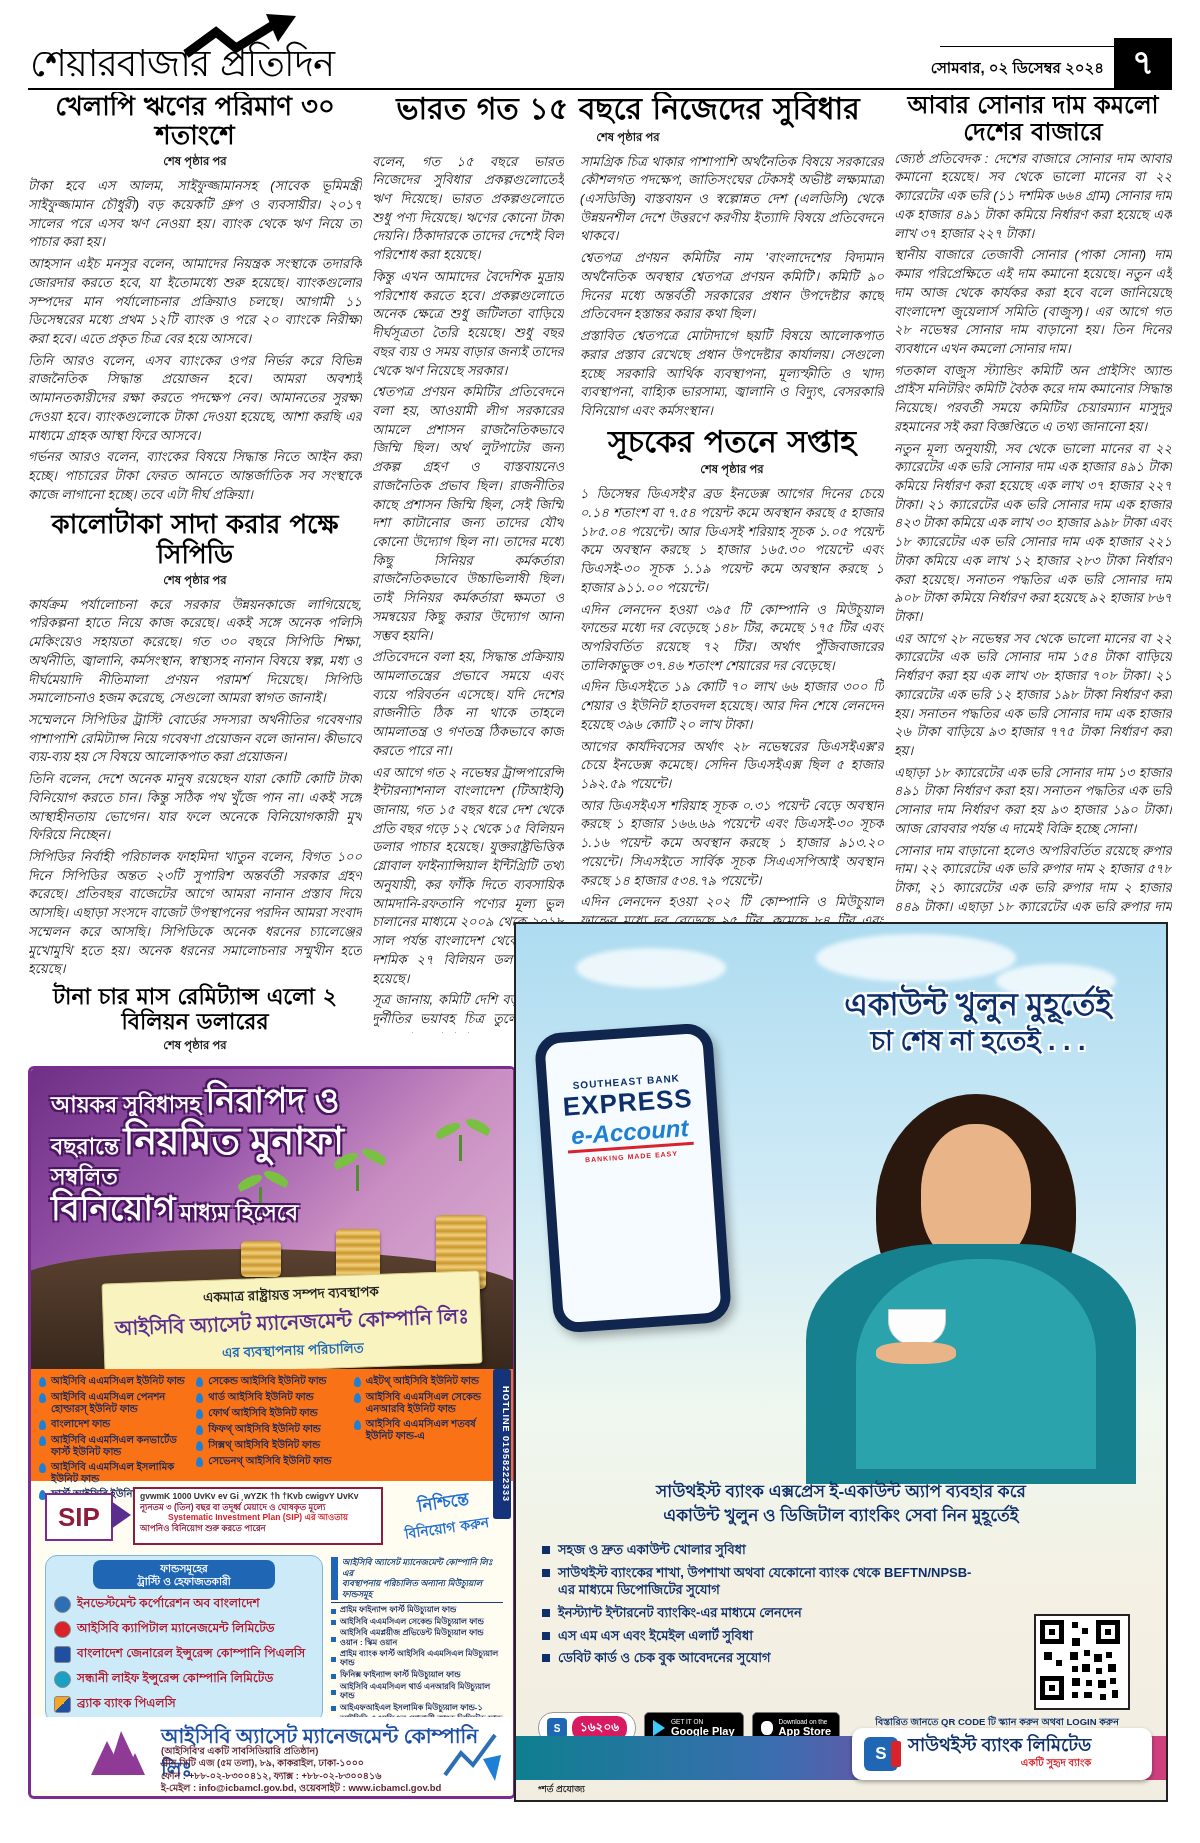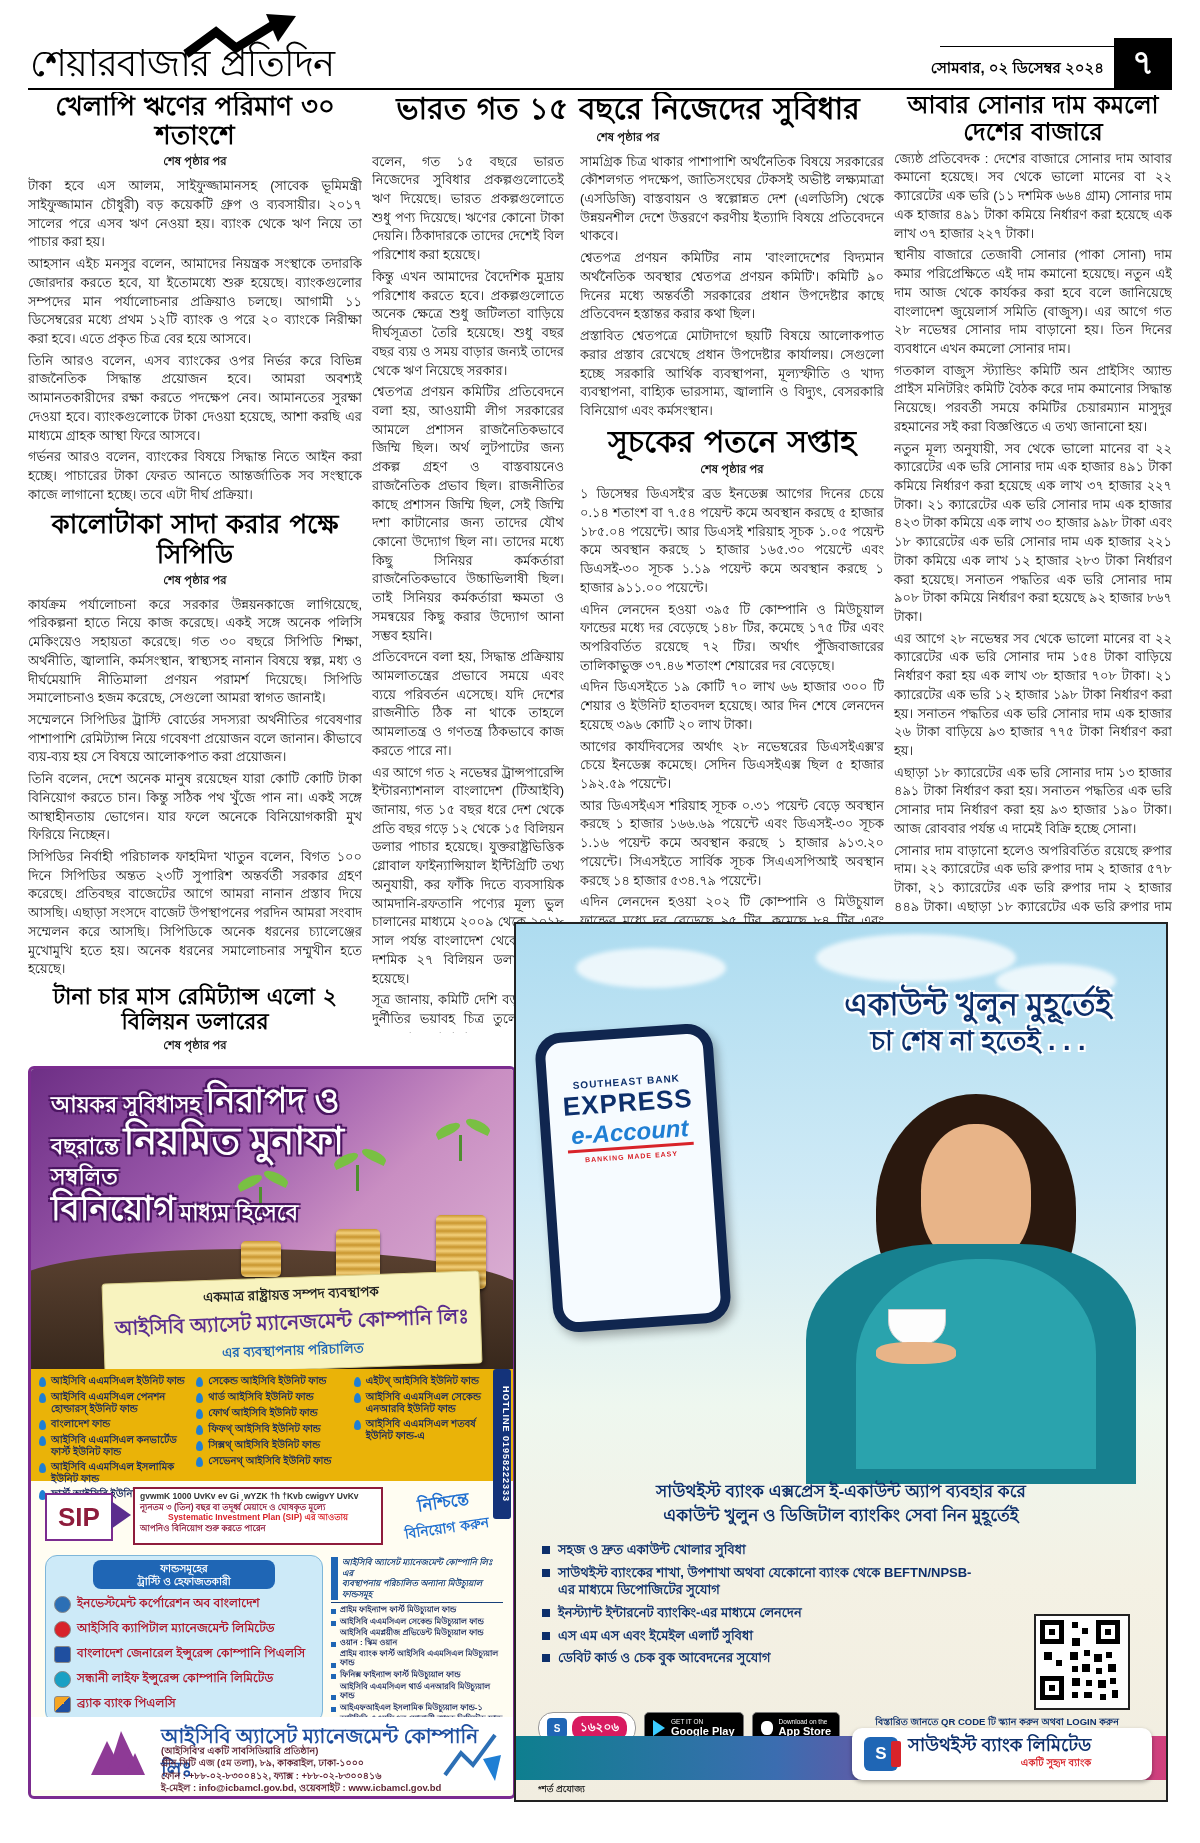--- a/index.html
+++ b/index.html
@@ -13,21 +13,21 @@
   .mast-rule-top{position:absolute;left:940px;top:46px;width:232px;height:0;border-top:1px solid #000;}
   .mast-date{position:absolute;right:96px;top:56px;font-size:15px;font-weight:bold;color:#000;}
   .page-no-box{position:absolute;right:28px;top:38px;width:58px;height:52px;background:#000;color:#fff;
                display:flex;align-items:center;justify-content:center;font-size:34px;font-weight:bold;}
   .head-rule{position:absolute;left:28px;top:88px;width:1144px;border-top:2px solid #000;}
   
   .ncol{position:absolute;overflow:hidden;}
   .headline{font-weight:bold;text-align:center;color:#000;line-height:1.12;
             font-family:"DejaVu Sans","Liberation Sans",sans-serif;} .h-30{font-size:30px;} .h-24{font-size:24px;} .h-22{font-size:22px;} .h-26{font-size:26px;}
   .contnote{text-align:center;font-size:11.5px;font-weight:bold;margin:3px 0 5px;}
-  .body p{font-size:13px;line-height:1.44;text-align:justify;margin:0 0 3px;}
+  .body p{font-size:13px;line-height:1.44;text-align:justify;margin:0 0 3px;font-style:italic;}
   .two-sub{display:flex;gap:16px;}
   .subcol-a{width:192px;flex:none;overflow:hidden;}
   .subcol-b{width:304px;flex:none;overflow:hidden;}
   .article{margin-bottom:6px;}
   
   .icb-ad{position:absolute;left:28px;top:1066px;width:482px;height:727px;border:3px solid #7b2c8f;
           border-radius:6px;background:#fffdf2;overflow:hidden;}
   .icb-top{position:absolute;left:0;top:0;width:100%;height:300px;
            background:linear-gradient(135deg,#6e2f86 0%,#9b59ab 35%,#c98ec2 60%,#e0b9d8 100%);}
   .icb-soil{position:absolute;left:-20px;top:180px;width:520px;height:120px;
@@ -40,21 +40,21 @@
   .icb-tagline{position:absolute;left:20px;top:12px;width:330px;color:#fff;font-weight:bold;
                text-shadow:0 0 3px #4a1560,2px 2px 0 #4a1560,-2px -2px 0 #4a1560,2px -2px 0 #4a1560,-2px 2px 0 #4a1560;
                line-height:1.15;}
   .tg-sm{font-size:22px;} .tg-lg{font-size:34px;} .tg-xl{font-size:38px;}
   .icb-banner{position:absolute;left:72px;top:208px;width:360px;padding:6px 8px;background:#f8f3bf;
               border:1px solid #d9cf8a;border-radius:4px;transform:rotate(-2deg);text-align:center;
               box-shadow:2px 3px 5px rgba(0,0,0,.35);}
   .bn1{font-size:13.5px;font-weight:bold;color:#222;}
   .bn2{font-size:20px;font-weight:bold;color:#5b2d8e;}
   .bn3{font-size:13.5px;font-weight:bold;color:#1f66b5;}
-  .icb-funds{position:absolute;left:0;top:300px;width:100%;height:112px;background:#eab308;padding:6px 8px 0 8px;box-sizing:border-box;
+  .icb-funds{position:absolute;left:0;top:300px;width:100%;height:112px;background:#f97316;padding:6px 8px 0 8px;box-sizing:border-box;
              display:flex;gap:6px;}
   .fund-col{flex:1;}
   .fund{display:flex;align-items:flex-start;margin-bottom:4px;}
   .drop{flex:none;width:7px;height:10px;background:#1f7fd4;border-radius:50% 50% 50% 50%/65% 65% 35% 35%;
         margin:2px 5px 0 0;}
   .fund span.t{font-size:10px;font-weight:bold;color:#17265c;line-height:1.15;}
   .sip-row{position:absolute;left:10px;top:418px;width:462px;height:62px;}
   .sip-logo{position:absolute;left:4px;top:6px;width:64px;height:44px;border:2px solid #7b2c8f;background:#fff;
             color:#8e1c3c;font-weight:bold;font-size:26px;display:flex;align-items:center;justify-content:center;}
   .sip-arrow{position:absolute;left:70px;top:14px;width:0;height:0;border-top:14px solid transparent;
@@ -73,21 +73,21 @@
   .tb-title{width:70%;margin:0 auto;background:#1f66b5;color:#fff;text-align:center;border-radius:8px;
             font-size:10.5px;font-weight:bold;line-height:1.2;padding:2px 0;}
   .trustee{display:flex;align-items:center;margin-top:5px;}
   .t-logo{flex:none;width:15px;height:15px;border-radius:50%;margin-right:6px;border:1px solid #888;}
   .t-name{font-size:12px;font-weight:bold;color:#b01a2e;}
   .tb-note{font-size:7.5px;color:#222;text-align:center;line-height:1.25;margin-top:4px;}
   .ofunds{position:absolute;left:300px;top:488px;width:172px;height:170px;}
   .of-head{display:flex;}
   .of-bar{flex:none;width:7px;background:#1f66b5;margin-right:4px;}
   .of-title{font-size:8.5px;font-style:italic;color:#17407a;font-weight:bold;line-height:1.25;}
-  .of-item{display:flex;align-items:flex-end;margin-top:2.5px;}
+  .of-item{display:flex;align-items:center;margin-top:2.5px;}
   .sqb{flex:none;width:5px;height:5px;background:#1f66b5;margin:3px 4px 0 0;}
   .of-item span.t{font-size:8px;font-weight:bold;color:#17265c;line-height:1.15;}
   .of-rule{border-top:1px solid #17407a;margin-top:2px;}
   .icb-footer{position:absolute;left:0;top:648px;width:100%;height:73px;background:#fff;}
   .icb-mark{position:absolute;left:56px;top:6px;}
   .icb-name{position:absolute;left:130px;top:4px;font-size:20px;font-weight:bold;color:#1f4fa0;}
   .icb-addr{position:absolute;left:130px;top:28px;font-size:9.5px;color:#5a1f2e;line-height:1.3;font-weight:bold;}
   .icb-zig{position:absolute;right:10px;top:8px;}
   
   .seb-ad{position:absolute;left:514px;top:922px;width:650px;height:876px;border:2px solid #222;

